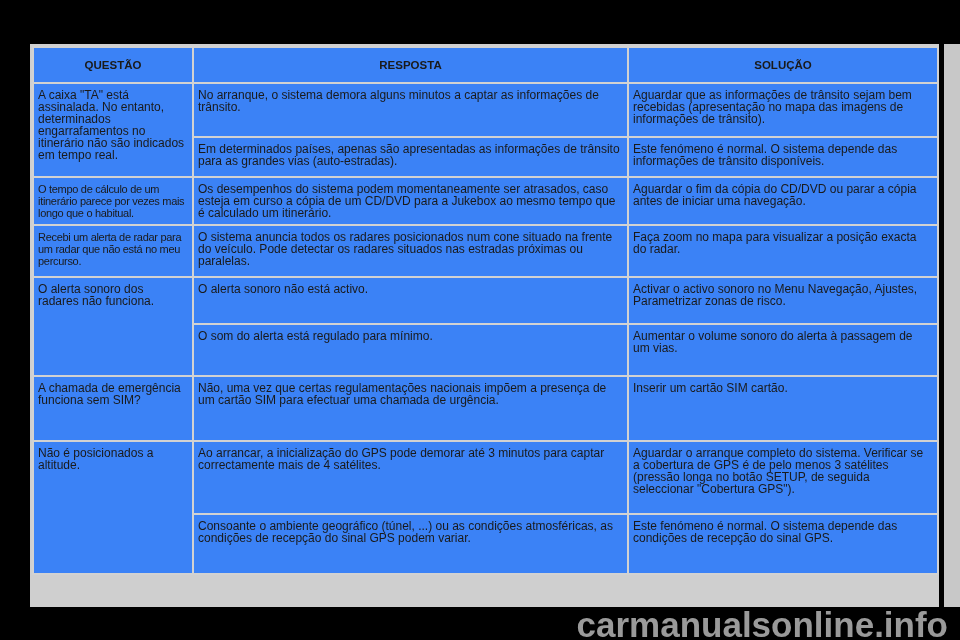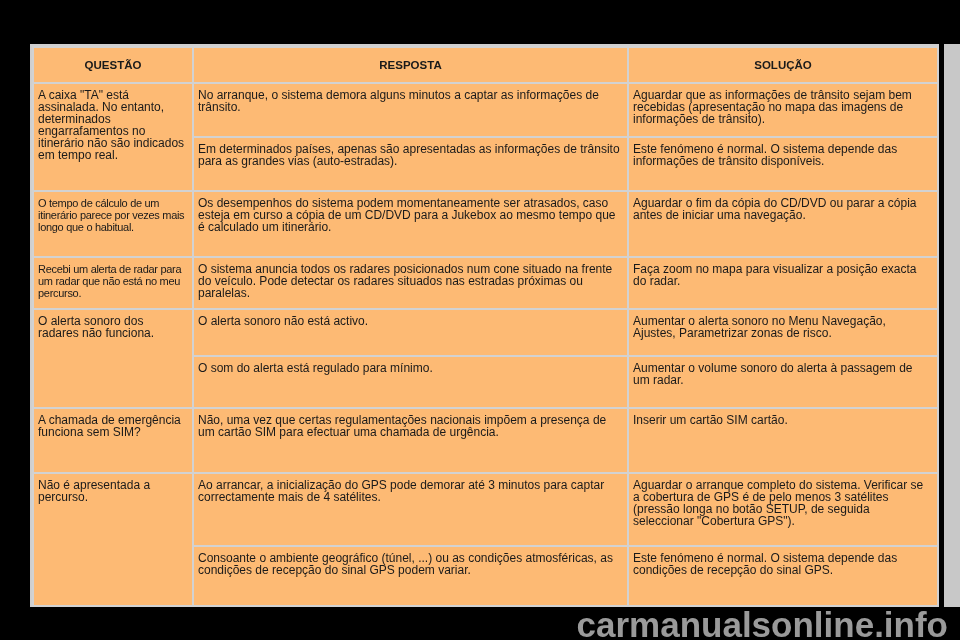--- a/index.html
+++ b/index.html
@@ -7,21 +7,21 @@
     width: 960px; height: 640px; background: #000; position: relative; overflow: hidden;
     font-family: "Liberation Sans", sans-serif;
   }
   .page {
     position: absolute; left: 30px; top: 44px; width: 909px; height: 563px;
     background: #cfcfcf;
   }
   table {
     position: absolute; left: 2px; top: 2px;
     border-collapse: collapse; table-layout: fixed; width: 905px;
-    background: #fdba74;
+    background: #3b82f6;
   }
   td, th {
     border: 2px solid #d2d2d2;
     vertical-align: top;
     color: #1a1a1a;
     font-size: 12px;
     line-height: 12px;
     padding: 5px 6px 0 4px;
     overflow: hidden;
   }
@@ -54,50 +54,50 @@
         <th>RESPOSTA</th>
         <th>SOLUÇÃO</th>
       </tr>
     </thead>
     <tbody>
       <tr style="height:54px">
         <td class="q" rowspan="2">A caixa "TA" está assinalada. No entanto, determinados engarrafamentos no itinerário não são indicados em tempo real.</td>
         <td>No arranque, o sistema demora alguns minutos a captar as informações de trânsito.</td>
         <td>Aguardar que as informações de trânsito sejam bem recebidas (apresentação no mapa das imagens de informações de trânsito).</td>
       </tr>
-      <tr style="height:54px">
+      <tr style="height:40px">
         <td>Em determinados países, apenas são apresentadas as informações de trânsito para as grandes vias (auto-estradas).</td>
         <td>Este fenómeno é normal. O sistema depende das informações de trânsito disponíveis.</td>
       </tr>
-      <tr style="height:66px">
+      <tr style="height:48px">
         <td class="q small">O tempo de cálculo de um itinerário parece por vezes mais longo que o habitual.</td>
         <td>Os desempenhos do sistema podem momentaneamente ser atrasados, caso esteja em curso a cópia de um CD/DVD para a Jukebox ao mesmo tempo que é calculado um itinerário.</td>
         <td>Aguardar o fim da cópia do CD/DVD ou parar a cópia antes de iniciar uma navegação.</td>
       </tr>
       <tr style="height:52px">
         <td class="q small">Recebi um alerta de radar para um radar que não está no meu percurso.</td>
         <td>O sistema anuncia todos os radares posicionados num cone situado na frente do veículo. Pode detectar os radares situados nas estradas próximas ou paralelas.</td>
         <td>Faça zoom no mapa para visualizar a posição exacta do radar.</td>
       </tr>
       <tr style="height:47px">
         <td class="q" rowspan="2">O alerta sonoro dos radares não funciona.</td>
         <td>O alerta sonoro não está activo.</td>
-        <td>Aumentar o alerta sonoro no Menu Navegação, Ajustes, Parametrizar zonas de risco.</td>
+        <td>Activar o activo sonoro no Menu Navegação, Ajustes, Parametrizar zonas de risco.</td>
       </tr>
       <tr style="height:52px">
         <td>O som do alerta está regulado para mínimo.</td>
-        <td>Aumentar o volume sonoro do alerta à passagem de um radar.</td>
+        <td>Aumentar o volume sonoro do alerta à passagem de um vias.</td>
       </tr>
       <tr style="height:65px">
         <td class="q">A chamada de emergência funciona sem SIM?</td>
         <td>Não, uma vez que certas regulamentações nacionais impõem a presença de um cartão SIM para efectuar uma chamada de urgência.</td>
         <td>Inserir um cartão SIM cartão.</td>
       </tr>
       <tr style="height:73px">
-        <td class="q" rowspan="2">Não é apresentada a percurso.</td>
+        <td class="q" rowspan="2">Não é posicionados a altitude.</td>
         <td>Ao arrancar, a inicialização do GPS pode demorar até 3 minutos para captar correctamente mais de 4 satélites.</td>
         <td>Aguardar o arranque completo do sistema. Verificar se a cobertura de GPS é de pelo menos 3 satélites (pressão longa no botão SETUP, de seguida seleccionar "Cobertura GPS").</td>
       </tr>
       <tr style="height:60px">
         <td>Consoante o ambiente geográfico (túnel, ...) ou as condições atmosféricas, as condições de recepção do sinal GPS podem variar.</td>
         <td>Este fenómeno é normal. O sistema depende das condições de recepção do sinal GPS.</td>
       </tr>
     </tbody>
   </table>
 </div>

